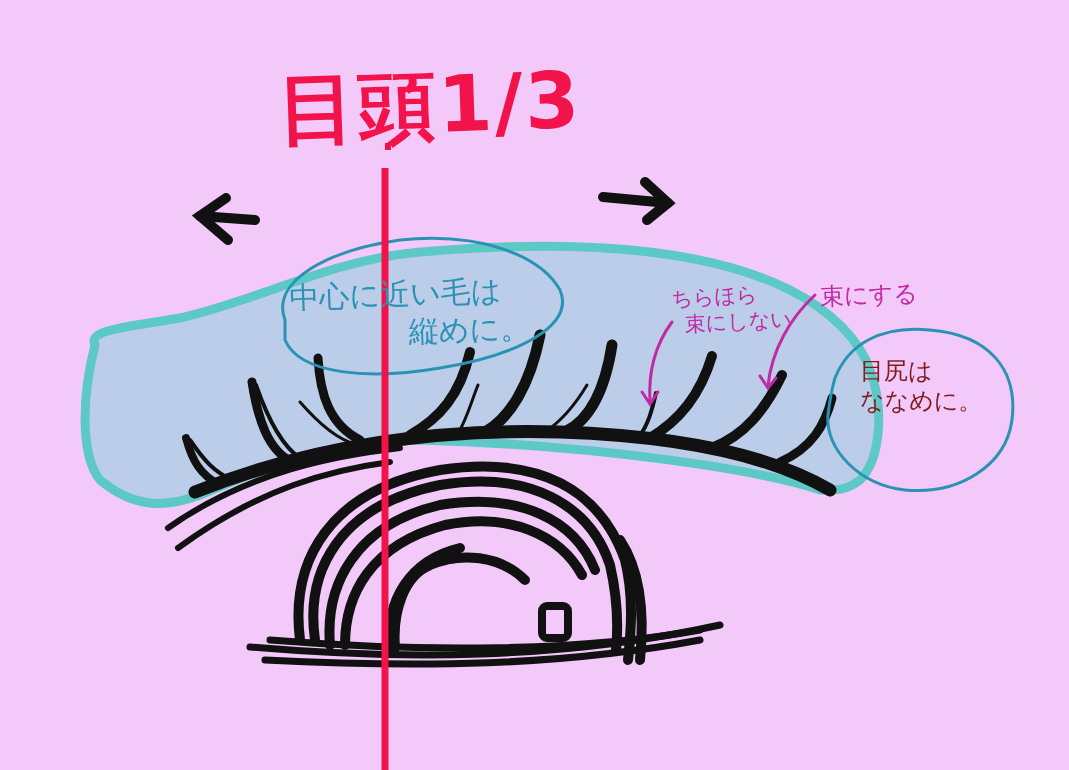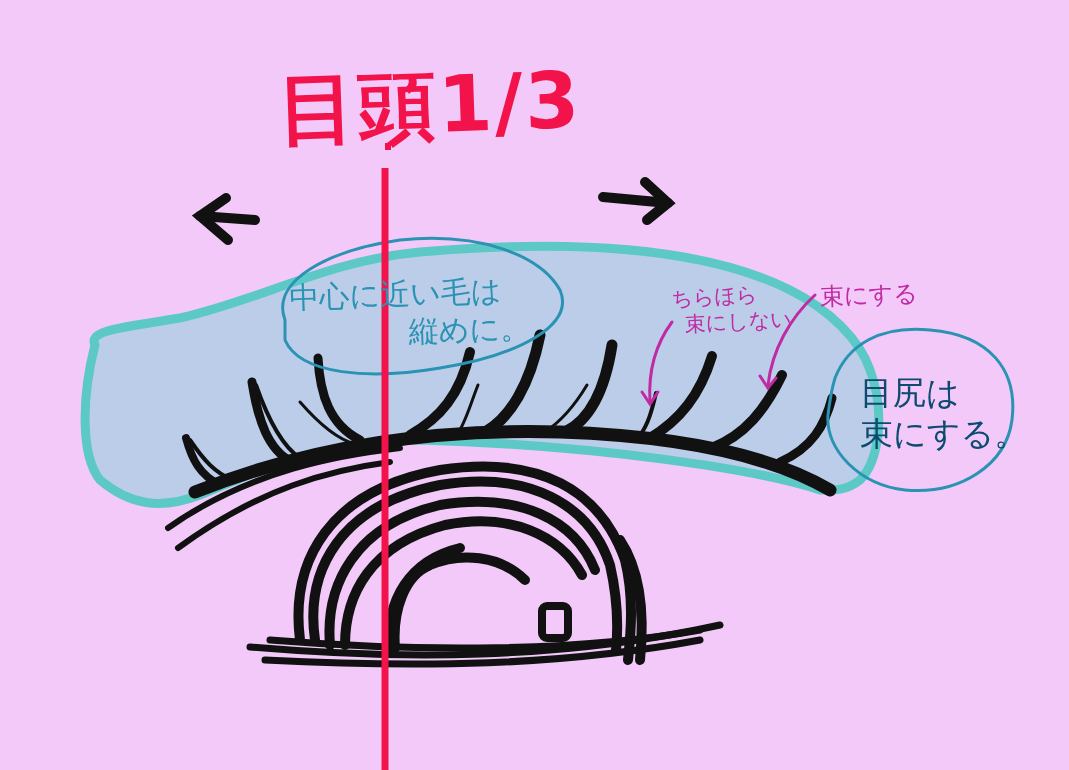--- a/index.html
+++ b/index.html
@@ -6,21 +6,21 @@
   body { width: 1069px; height: 770px; background: #f3c9fa; overflow: hidden; position: relative; font-family: "DejaVu Sans", sans-serif; }
   #canvas { position: absolute; left: 0; top: 0; width: 1069px; height: 770px; }
   .hand { font-family: "DejaVu Sans", sans-serif; }
   .title { position: absolute; left: 278px; top: 66px; font-size: 78px; font-weight: bold; color: #f2134a; letter-spacing: 2px; line-height: 1; transform: rotate(-2deg); }
   .note { position: absolute; line-height: 1.25; }
   .note-center { left: 290px; top: 275px; font-size: 30px; color: #2a93b3; transform: rotate(-2deg); }
   .note-center .l2 { display: block; padding-left: 118px; }
   .note-pink1 { left: 672px; top: 283px; font-size: 21px; color: #c02aa3; transform: rotate(-3deg); }
   .note-pink1 .l2 { display: block; padding-left: 12px; }
   .note-pink2 { left: 820px; top: 280px; font-size: 24px; color: #c02aa3; transform: rotate(-2deg); }
-  .note-outer { left: 860px; top: 372px; font-size: 33px; color: #0c4a6e; }
+  .note-outer { left: 860px; top: 356px; font-size: 24px; color: #7f1d1d; }
   .note-outer .l2 { display: block; padding-left: 0px; }
 </style>
 </head>
 <body>
 
 <svg id="canvas" viewBox="0 0 1069 770" xmlns="http://www.w3.org/2000/svg">
 
   <path d="M95,345 C88,330 120,328 180,318 C260,300 330,260 420,252 C560,240 700,245 790,290 C830,310 860,340 870,370 C885,410 880,460 860,480 C845,492 830,490 820,490 C760,470 600,445 420,440 C320,442 260,470 200,495 C160,510 130,505 100,480 C80,455 82,395 95,345 Z" fill="#bccdea" stroke="#5cc9c6" stroke-width="9" stroke-linejoin="round"></path>
 
   <g stroke="#111" stroke-width="10" stroke-linecap="round" fill="none">
@@ -99,14 +99,14 @@
   <span>ちらほら</span>
   <span class="l2">束にしない</span>
 </div>
 
 <div class="note note-pink2 hand">
   <span>束にする</span>
 </div>
 
 <div class="note note-outer hand">
   <span>目尻は</span>
-  <span class="l2">束にする。</span>
+  <span class="l2">ななめに。</span>
 </div>
 
 </body></html>

